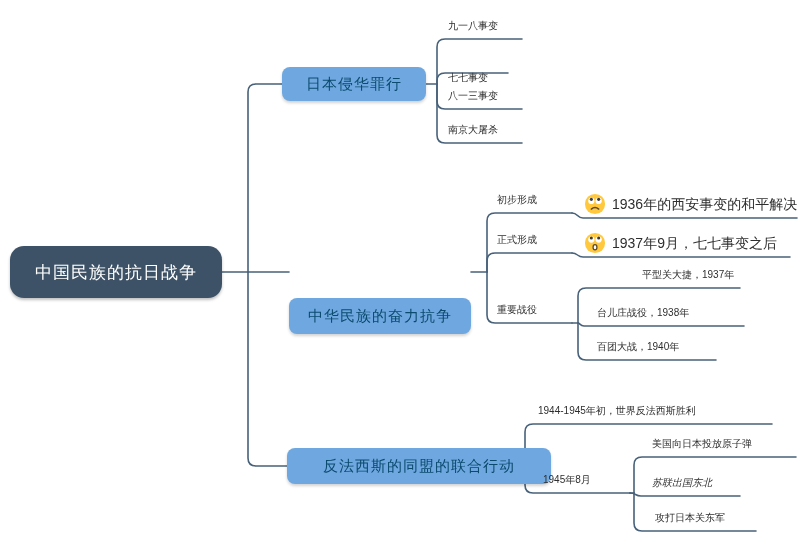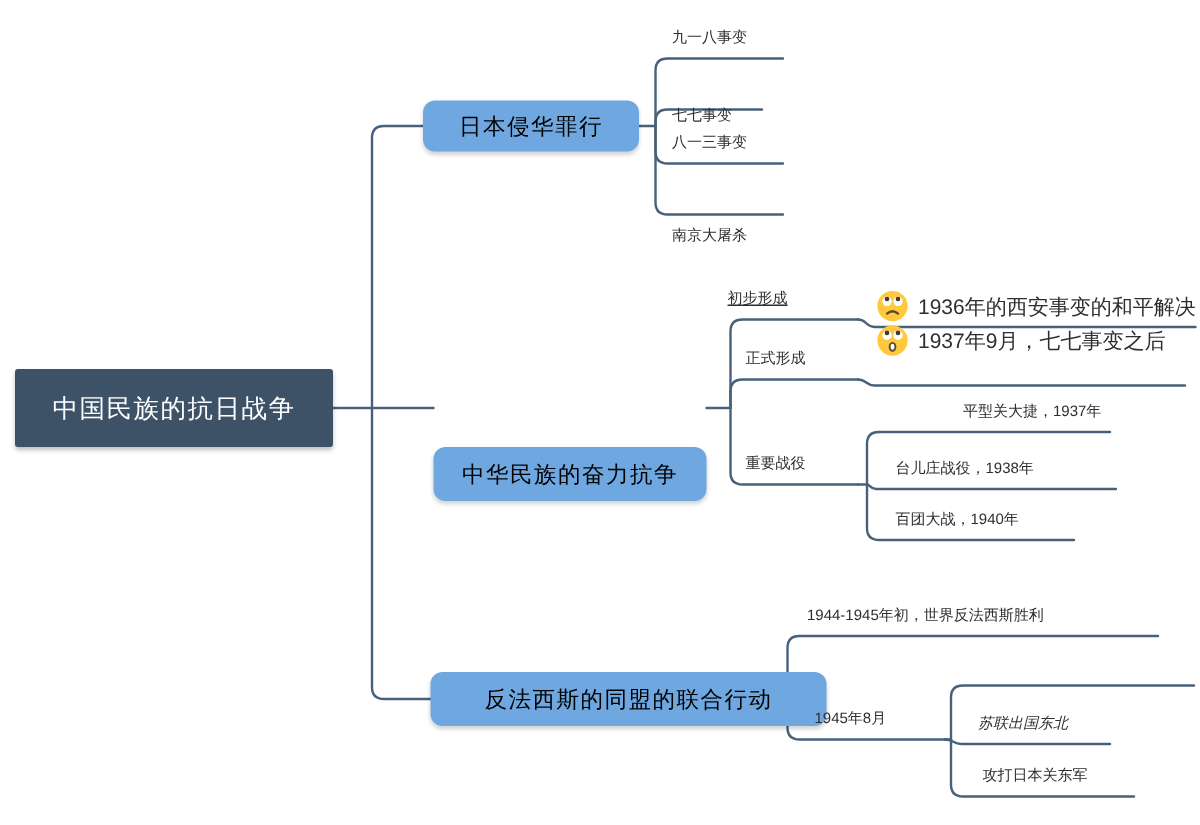--- a/index.html
+++ b/index.html
@@ -12,26 +12,26 @@
   }
   html,body{margin:0;padding:0;background:#ffffff;}
   body{font-family:"Liberation Sans","DejaVu Sans",sans-serif;}
   .canvas{
     position:relative;width:800px;height:550px;background:#ffffff;overflow:hidden;
   }
   .connector{position:absolute;left:0;top:0;}
   .connector path{fill:none;stroke:var(--line);stroke-width:1.6;stroke-linecap:round;}
   .node{position:absolute;box-sizing:border-box;display:flex;align-items:center;justify-content:center;}
   .root-box{
-    background:var(--root-bg);color:#ffffff;border-radius:2px;
+    background:var(--root-bg);color:#ffffff;border-radius:14px;
     font-size:17px;letter-spacing:1px;
     box-shadow:0 2px 3px rgba(0,0,0,0.25);
   }
   .branch-box{
-    background:var(--branch-bg);color:#000000;border-radius:8px;
+    background:var(--branch-bg);color:#0c4a6e;border-radius:8px;
     font-size:15px;letter-spacing:1px;
     box-shadow:0 2px 3px rgba(0,0,0,0.18);
   }
   .leaf{
     position:absolute;color:var(--text);font-size:10px;line-height:20px;white-space:nowrap;
   }
   .leaf-row{
     position:absolute;display:flex;align-items:center;gap:6px;
     color:var(--text);font-size:14px;line-height:20px;white-space:nowrap;
   }
@@ -86,56 +86,57 @@
   <div class="node branch-box" style="left:289px;top:254px;width:182px;height:36px;margin-top:44px;">
     <span>中华民族的奋力抗争</span>
   </div>
   <div class="node branch-box" style="left:287px;top:448px;width:264px;height:36px;">
     <span>反法西斯的同盟的联合行动</span>
   </div>
 
   <div class="leaf" style="left:448px;top:16px;"><span>九一八事变</span></div>
   <div class="leaf" style="left:448px;top:68px;"><span>七七事变</span></div>
   <div class="leaf" style="left:448px;top:86px;"><span>八一三事变</span></div>
-  <div class="leaf" style="left:448px;top:120px;margin-top:28px;"><span>南京大屠杀</span></div>
+  <div class="leaf" style="left:448px;top:120px;"><span>南京大屠杀</span></div>
 
-  <div class="leaf" style="left:485px;top:190px;text-decoration:underline;"><span>初步形成</span></div>
+  <div class="leaf" style="left:497px;top:190px;"><span>初步形成</span></div>
   <div class="leaf" style="left:497px;top:230px;"><span>正式形成</span></div>
   <div class="leaf" style="left:497px;top:300px;"><span>重要战役</span></div>
 
   <div class="leaf-row" style="left:584px;top:193px;">
     <span class="emoji">
       <svg viewBox="0 0 24 24" width="22" height="22">
         <circle cx="12" cy="12" r="11" fill="var(--emoji-yellow)"></circle>
         <circle cx="8" cy="8.6" r="3.4" fill="#ffffff"></circle>
         <circle cx="16" cy="8.6" r="3.4" fill="#ffffff"></circle>
         <circle cx="8" cy="6.9" r="1.7" fill="#3a3a3a"></circle>
         <circle cx="16" cy="6.9" r="1.7" fill="#3a3a3a"></circle>
         <path d="M 8 17.5 Q 12 14.2 16 17.5" fill="none" stroke="var(--emoji-dark)" stroke-width="1.7" stroke-linecap="round"></path>
       </svg>
     </span>
     <span>1936年的西安事变的和平解决</span>
   </div>
-  <div class="leaf-row" style="left:584px;top:216px;justify-content:space-between;">
+  <div class="leaf-row" style="left:584px;top:232px;justify-content:space-between;">
     <span class="emoji">
       <svg viewBox="0 0 24 24" width="22" height="22">
         <circle cx="12" cy="12" r="11" fill="var(--emoji-yellow)"></circle>
         <circle cx="8" cy="8.2" r="3.4" fill="#ffffff"></circle>
         <circle cx="16" cy="8.2" r="3.4" fill="#ffffff"></circle>
         <circle cx="8" cy="6.5" r="1.7" fill="#3a3a3a"></circle>
         <circle cx="16" cy="6.5" r="1.7" fill="#3a3a3a"></circle>
         <ellipse cx="12" cy="16.6" rx="2.1" ry="2.9" fill="#ffffff" stroke="var(--emoji-dark)" stroke-width="1.4"></ellipse>
       </svg>
     </span>
     <span>1937年9月，七七事变之后</span>
   </div>
 
   <div class="leaf" style="left:594px;top:265px;margin-left:48px;"><span>平型关大捷，1937年</span></div>
   <div class="leaf" style="left:597px;top:303px;"><span>台儿庄战役，1938年</span></div>
   <div class="leaf" style="left:597px;top:337px;"><span>百团大战，1940年</span></div>
 
   <div class="leaf" style="left:538px;top:401px;"><span>1944-1945年初，世界反法西斯胜利</span></div>
   <div class="leaf" style="left:543px;top:470px;"><span>1945年8月</span></div>
 
+  <div class="leaf" style="left:652px;top:434px;"><span>美国向日本投放原子弹</span></div>
   <div class="leaf" style="left:652px;top:473px;font-style:italic;"><span>苏联出国东北</span></div>
   <div class="leaf" style="left:655px;top:508px;"><span>攻打日本关东军</span></div>
 
 </div>
 
 </body></html>

